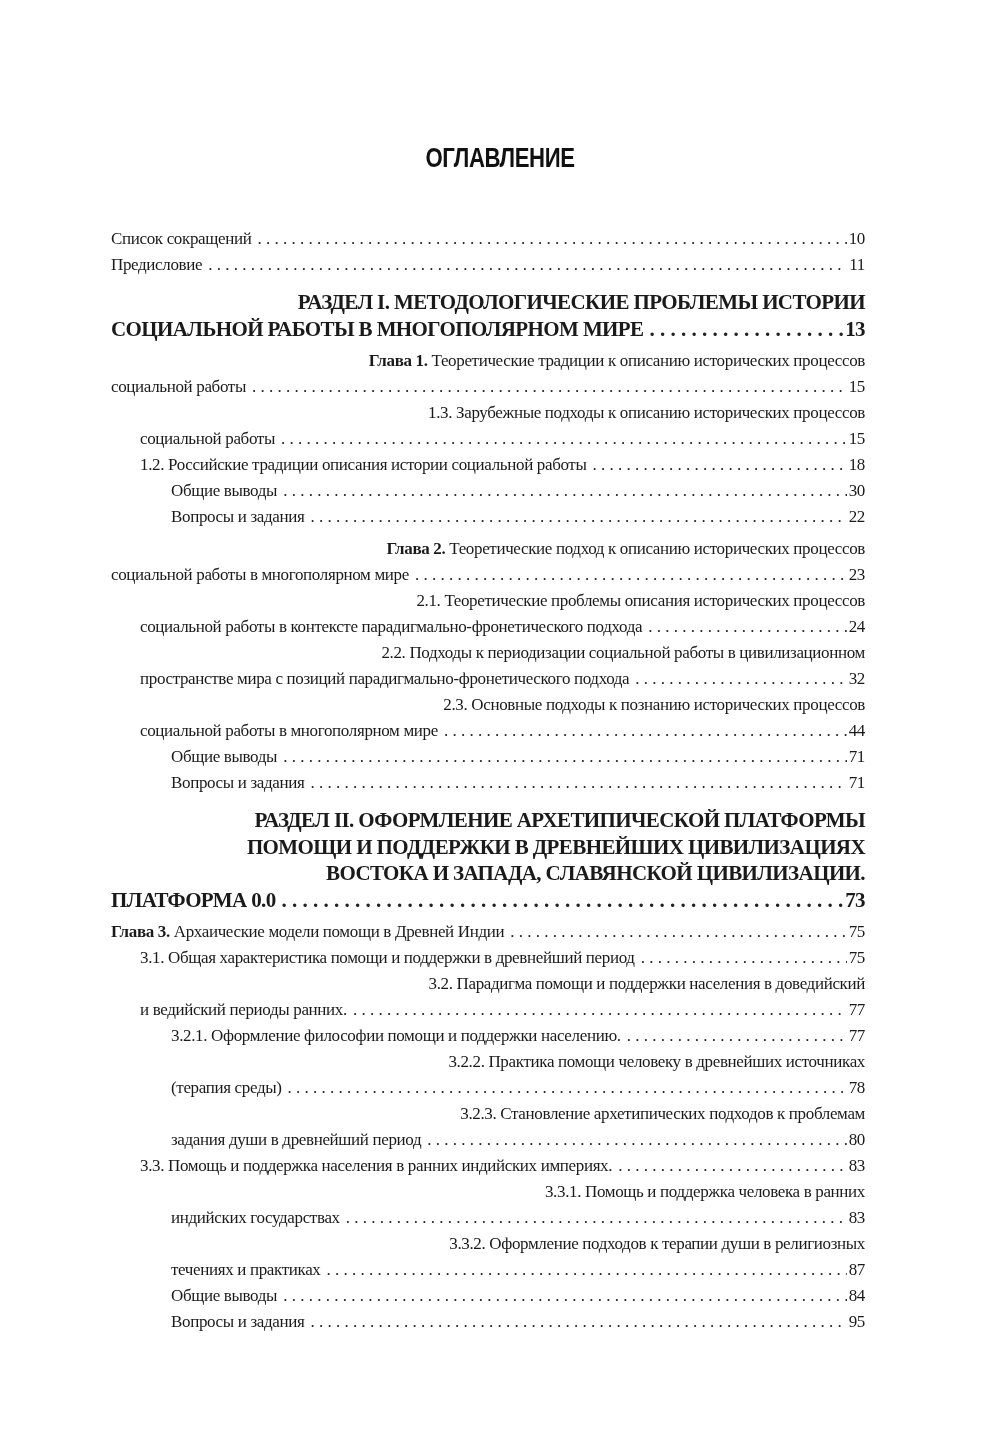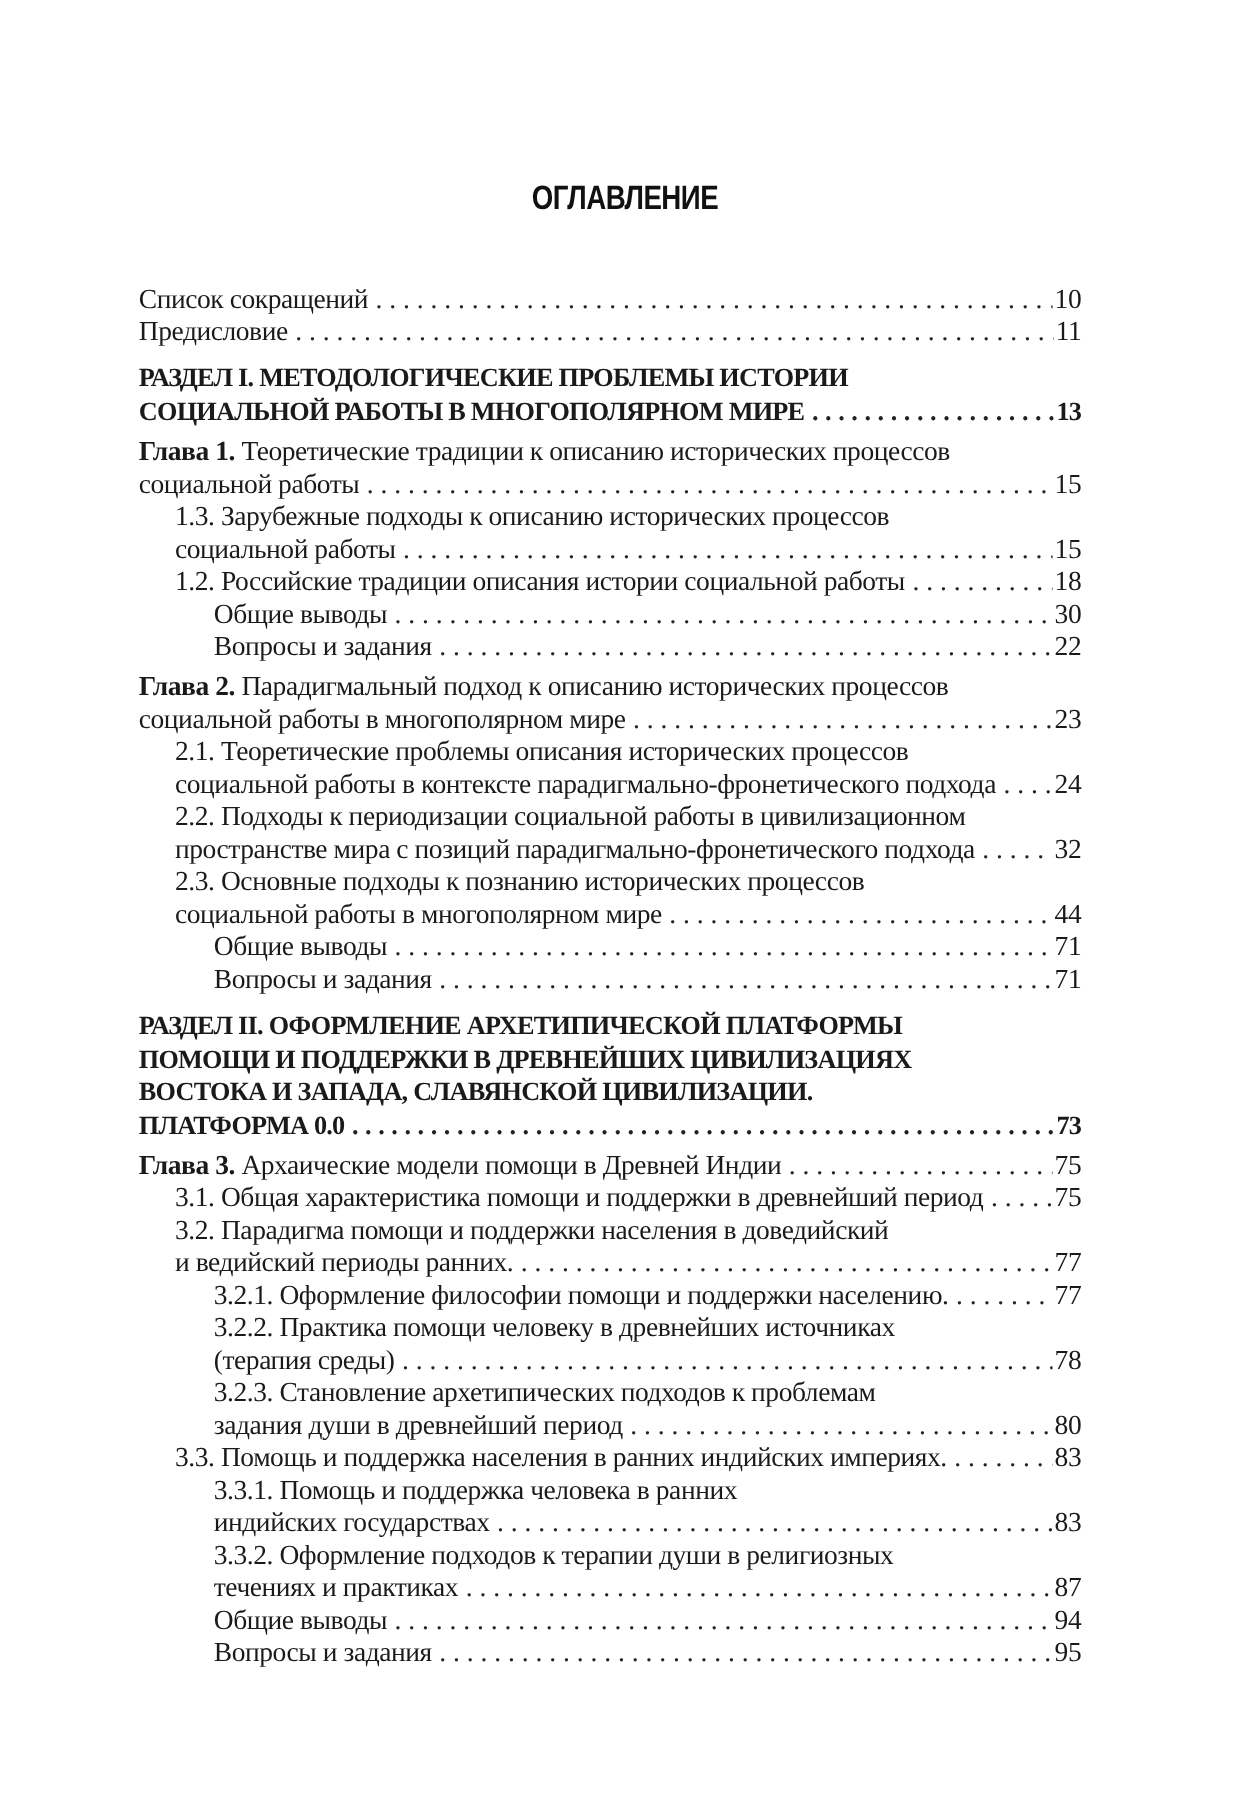--- a/index.html
+++ b/index.html
@@ -29,27 +29,28 @@
       transform-origin: center;
       color: #111;
     }
     .toc {
       position: absolute;
       top: 226px;
       left: 111px;
       width: 754px;
     }
     .entry {
-      font-size: 22px;
+      font-size: 17px;
       line-height: 26px;
       letter-spacing: -0.35px;
     }
     .entry .line {
       display: block;
       white-space: nowrap;
+      text-align: right;
     }
     .entry .last {
       display: flex;
       align-items: baseline;
       white-space: nowrap;
     }
     .entry .last .txt {
       flex: 0 0 auto;
     }
     .entry .last .dots {
@@ -142,21 +143,21 @@
       </span>
     </div>
     <div class="entry lvl2">
       <span class="last">
         <span class="txt">Вопросы и задания</span>
         <span class="dots"></span>
         <span class="pg">22</span>
       </span>
     </div>
     <div class="entry lvl0 chapter-gap">
-      <span class="line"><span class="txt"><span class="chap-label">Глава 2.</span><span style="white-space: pre;"> Парадигмальный подход к описанию исторических процессов</span></span></span>
+      <span class="line"><span class="txt"><span class="chap-label">Глава 2.</span><span style="white-space: pre;"> Теоретические подход к описанию исторических процессов</span></span></span>
       <span class="last">
         <span class="txt">социальной работы в многополярном мире</span>
         <span class="dots"></span>
         <span class="pg">23</span>
       </span>
     </div>
     <div class="entry lvl1">
       <span class="line"><span class="txt">2.1. Теоретические проблемы описания исторических процессов</span></span>
       <span class="last">
         <span class="txt">социальной работы в контексте парадигмально-фронетического подхода</span>
@@ -269,21 +270,21 @@
       <span class="last">
         <span class="txt">течениях и практиках</span>
         <span class="dots"></span>
         <span class="pg">87</span>
       </span>
     </div>
     <div class="entry lvl2">
       <span class="last">
         <span class="txt">Общие выводы</span>
         <span class="dots"></span>
-        <span class="pg">94</span>
+        <span class="pg">84</span>
       </span>
     </div>
     <div class="entry lvl2">
       <span class="last">
         <span class="txt">Вопросы и задания</span>
         <span class="dots"></span>
         <span class="pg">95</span>
       </span>
     </div>
   </div>

